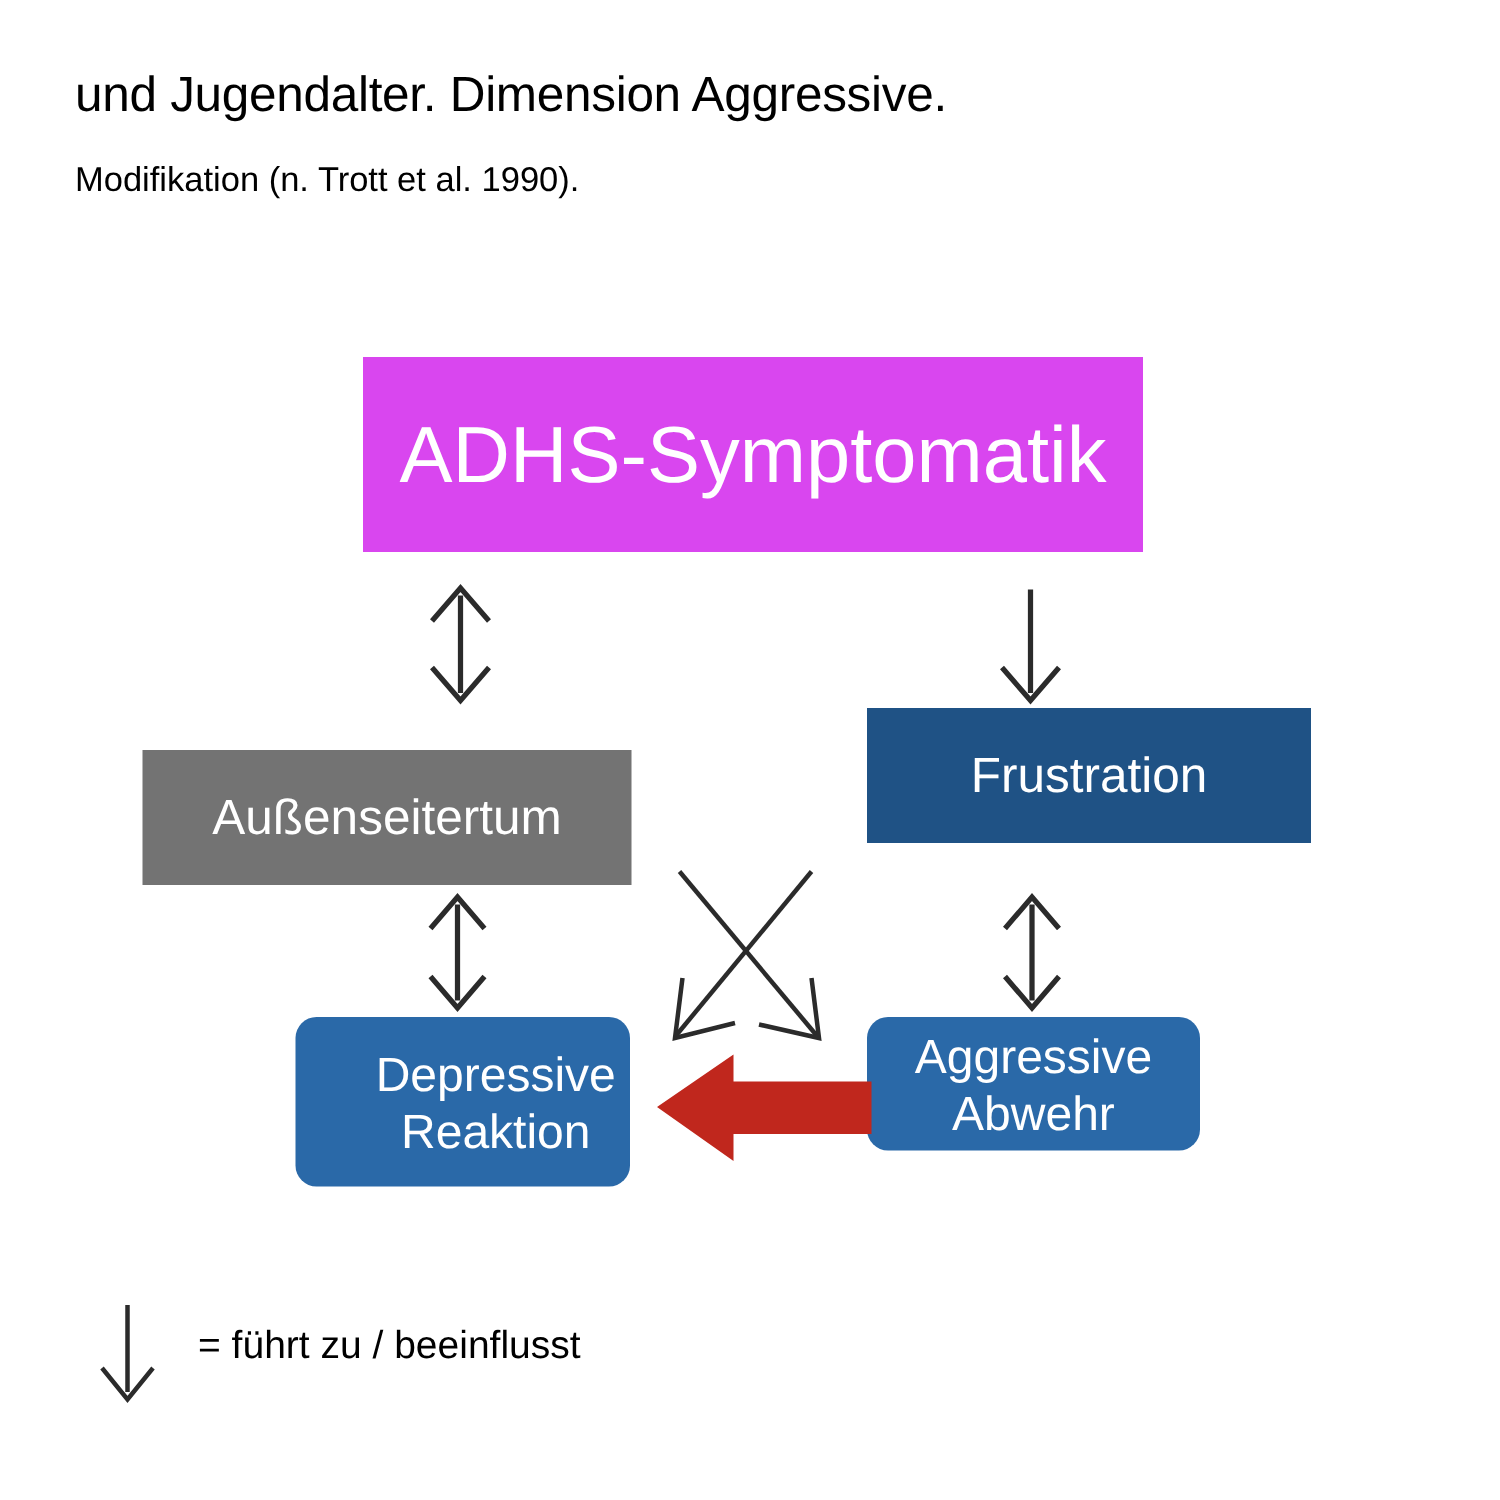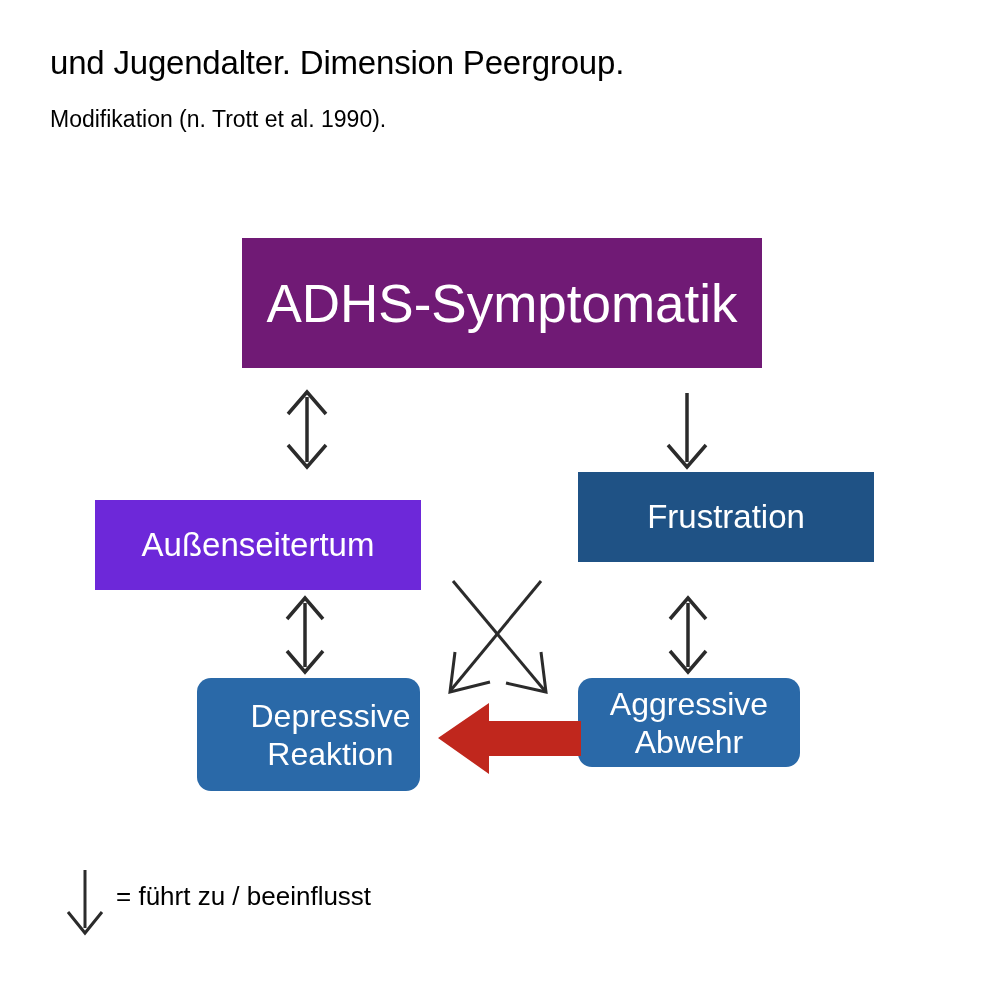--- a/index.html
+++ b/index.html
@@ -48,29 +48,29 @@
     justify-content: center;
     text-align: center;
     color: #ffffff;
     box-sizing: border-box;
   }
   #box-adhs {
     left: 242px;
     top: 238px;
     width: 520px;
     height: 130px;
-    background: #701a75;
+    background: #d946ef;
     font-size: 53px;
   }
   #box-aussenseitertum {
     left: 95px;
     top: 500px;
     width: 326px;
     height: 90px;
-    background: #6d28d9;
+    background: #737373;
     font-size: 33px;
   }
   #box-frustration {
     left: 578px;
     top: 472px;
     width: 296px;
     height: 90px;
     background: #1F5285;
     font-size: 33px;
   }
@@ -106,21 +106,21 @@
     left: 0;
     top: 0;
     width: 1000px;
     height: 1000px;
     pointer-events: none;
   }
 
   
   #legend {
     position: absolute;
-    left: 62px;
+    left: 78px;
     top: 862px;
     display: flex;
     align-items: center;
   }
   #legend-arrow-slot {
     width: 52px;
     height: 80px;
     position: relative;
   }
   #legend-text {
@@ -130,21 +130,21 @@
     margin-left: 2px;
     margin-bottom: 12px;
   }
 </style>
 </head>
 <body>
 
 <div id="canvas">
 
   <div id="title-block">
-    <div class="title-line">und Jugendalter. Dimension Peergroup.</div>
+    <div class="title-line">und Jugendalter. Dimension Aggressive.</div>
     <div class="subtitle-line">Modifikation (n. Trott et al. 1990).</div>
   </div>
 
   <div class="node-box" id="box-adhs">
     <span class="box-label">ADHS-Symptomatik</span>
   </div>
 
   <div class="node-box" id="box-aussenseitertum">
     <span class="box-label">Außenseitertum</span>
   </div>

